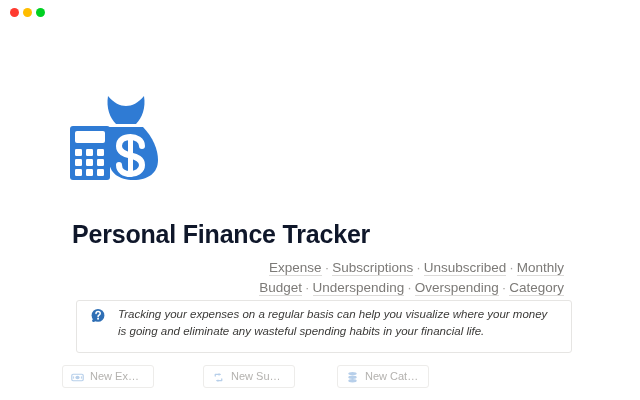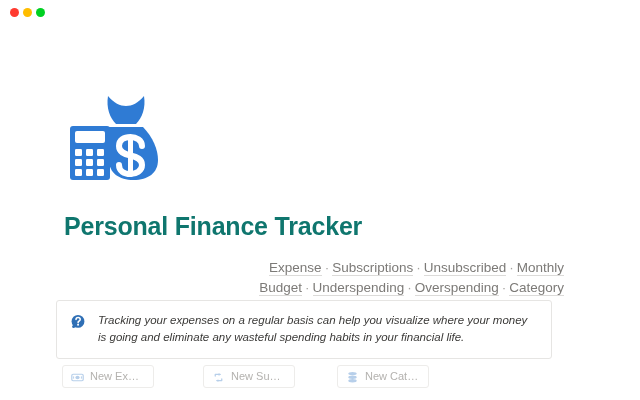--- a/index.html
+++ b/index.html
@@ -55,25 +55,25 @@
     width: 96px;
     height: 96px;
   }
   #page-icon svg { display: block; }
 
   
   #page-title {
     position: absolute;
     left: 64px;
     top: 187px;
-    margin: 0;
+    margin: 8px;
     font-size: 25px;
     line-height: 30px;
     font-weight: bold;
-    color: #0f766e;
+    color: #0f172a;
     letter-spacing: -0.2px;
   }
 
   
   #tag-list {
     position: absolute;
     left: 64px;
     top: 234px;
     width: 500px;
     font-size: 13.5px;
@@ -88,29 +88,29 @@
     cursor: pointer;
   }
   #tag-list .sep {
     color: #a5a39f;
     padding: 0 3px;
   }
 
   
   #callout {
     position: absolute;
-    left: 56px;
+    left: 76px;
     top: 276px;
     width: 496px;
     min-height: 40px;
     box-sizing: border-box;
     border: 1px solid #e6e5e3;
     border-radius: 3px;
     background: #ffffff;
-    padding: 11px 16px 12px 13px;
+    padding: 5px 16px 12px 13px;
     display: flex;
     align-items: flex-start;
     gap: 12px;
     justify-content: flex-end;
   }
   #callout-icon {
     flex: 0 0 auto;
     width: 16px;
     height: 16px;
     margin-top: 2px;

